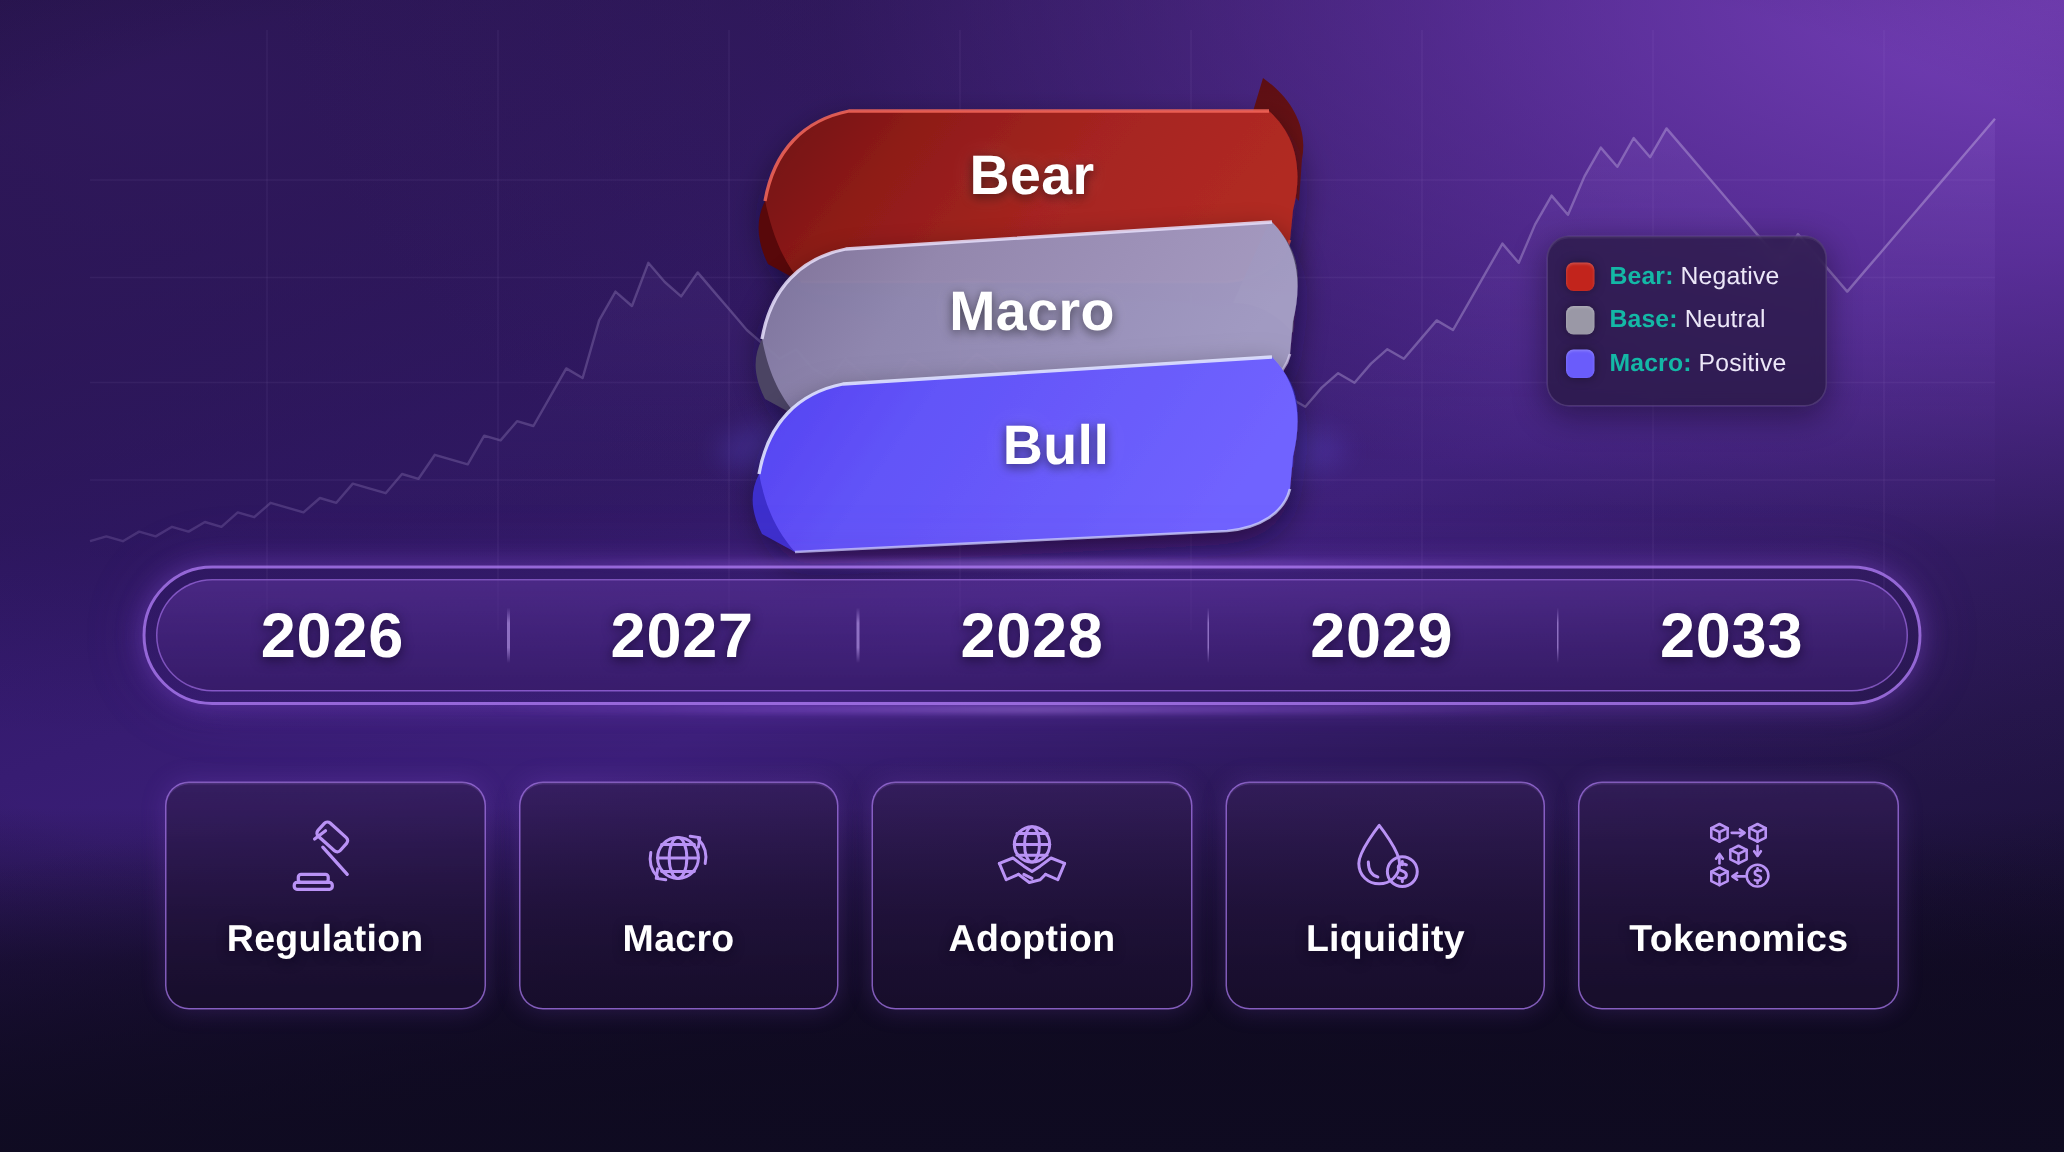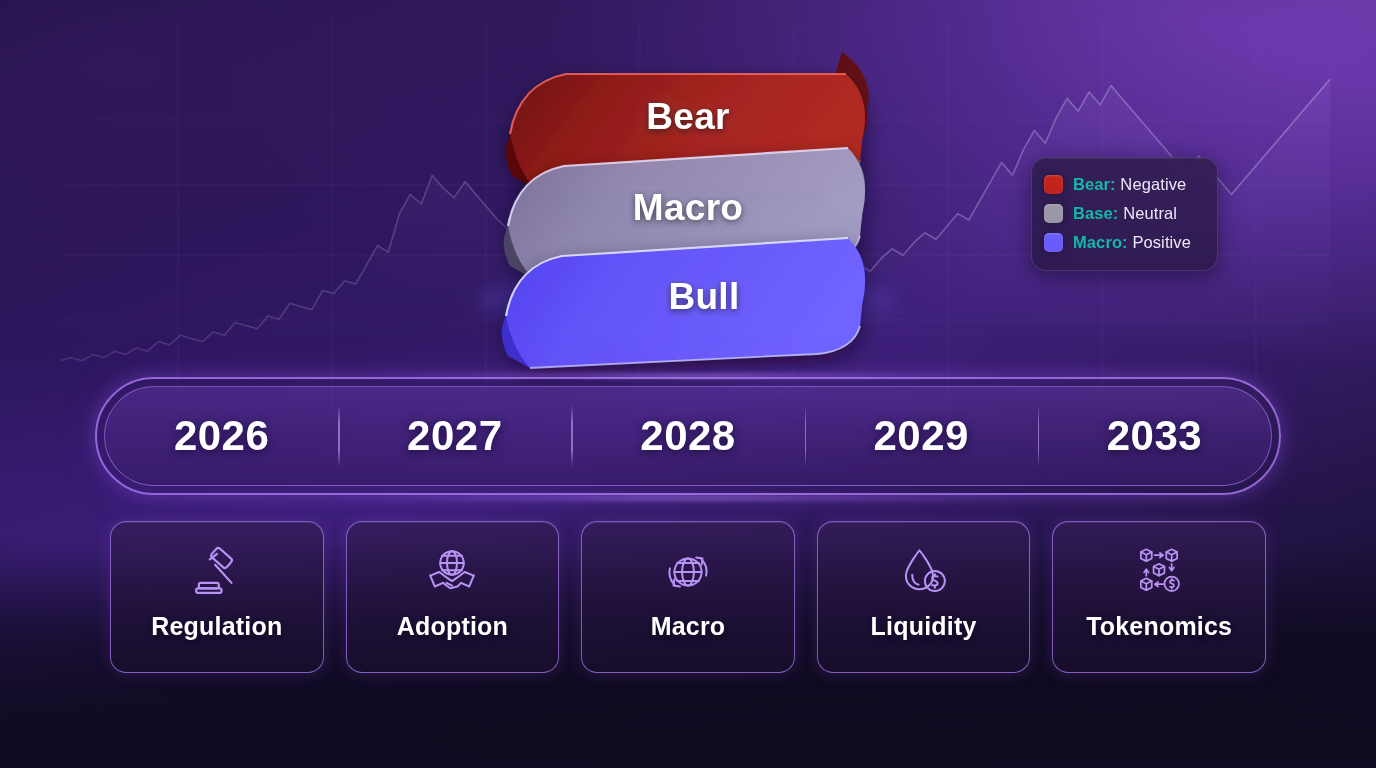--- a/index.html
+++ b/index.html
@@ -63,21 +63,21 @@
   }
   .legend-row { display:flex; align-items:center; gap:10px; height:29px; }
   .legend-swatch {
     width:19px; height:19px; border-radius:5px; flex:0 0 auto;
     box-shadow:0 0 7px rgba(0,0,0,.35), inset 0 1px 2px rgba(255,255,255,.22);
   }
   .legend-text { font-size:16.5px; color:#ece7f8; white-space:nowrap; letter-spacing:.1px; }
   .legend-text b { color:#14b8a6; font-weight:bold; }
 
   
-  .pill-wrap { position:absolute; left:95px; top:377px; width:1186px; height:118px; }
+  .pill-wrap { position:absolute; left:95px; top:377px; width:1186px; height:93px; }
 
   .pill-glow-top, .pill-glow-bottom {
     position:absolute; left:50%; transform:translateX(-50%);
     width:640px; height:4px; border-radius:50%;
     background:radial-gradient(ellipse at center, rgba(228,203,255,.95) 0%, rgba(176,118,255,.6) 30%, rgba(140,80,230,0) 75%);
     filter:blur(2.5px);
   }
   .pill-glow-top { top:-3px; }
   .pill-glow-bottom { bottom:-5px; width:720px; }
 
@@ -311,50 +311,50 @@
           <rect x="12" y="44" width="22" height="6" rx="2"></rect>
           <rect x="9" y="50" width="28" height="5" rx="2"></rect>
         </svg>
       </span>
       <span class="card-label">Regulation</span>
     </div>
 
     <div class="card">
       <span class="card-icon">
         <svg viewBox="0 0 64 64" fill="none" stroke="#b992f5" stroke-width="2.2" stroke-linecap="round" stroke-linejoin="round">
+          <circle cx="32" cy="32" r="15"></circle>
+          <ellipse cx="32" cy="32" rx="6.5" ry="15"></ellipse>
+          <line x1="17" y1="32" x2="47" y2="32"></line>
+          <path d="M20 22 H44"></path>
+            <path d="M20 42 H44"></path>
+          <path d="M47 18 A20 20 0 0 1 52 36"></path>
+          <path d="M41 16 L48 17 L47 24"></path>
+          <path d="M17 46 A20 20 0 0 1 12 28"></path>
+          <path d="M23 48 L16 47 L17 40"></path>
+        </svg>
+      </span>
+      <span class="card-label">Macro</span>
+    </div>
+
+    <div class="card">
+      <span class="card-icon">
+        <svg viewBox="0 0 64 64" fill="none" stroke="#b992f5" stroke-width="2.2" stroke-linecap="round" stroke-linejoin="round">
           <circle cx="32" cy="22" r="13"></circle>
           <ellipse cx="32" cy="22" rx="5.5" ry="13"></ellipse>
           <line x1="19" y1="22" x2="45" y2="22"></line>
           <path d="M21 14 H43"></path>
             <path d="M21 30 H43"></path>
           <path d="M8 36 L18 32 L26 38 L32 42 L38 38 L46 32 L56 36"></path>
           <path d="M8 36 L13 48 L22 44"></path>
           <path d="M56 36 L51 48 L42 44"></path>
           <path d="M22 44 L30 50 L38 48 L42 44"></path>
           <path d="M26 44 L32 47"></path>
         </svg>
       </span>
       <span class="card-label">Adoption</span>
-    </div>
-
-    <div class="card">
-      <span class="card-icon">
-        <svg viewBox="0 0 64 64" fill="none" stroke="#b992f5" stroke-width="2.2" stroke-linecap="round" stroke-linejoin="round">
-          <circle cx="32" cy="32" r="15"></circle>
-          <ellipse cx="32" cy="32" rx="6.5" ry="15"></ellipse>
-          <line x1="17" y1="32" x2="47" y2="32"></line>
-          <path d="M20 22 H44"></path>
-            <path d="M20 42 H44"></path>
-          <path d="M47 18 A20 20 0 0 1 52 36"></path>
-          <path d="M41 16 L48 17 L47 24"></path>
-          <path d="M17 46 A20 20 0 0 1 12 28"></path>
-          <path d="M23 48 L16 47 L17 40"></path>
-        </svg>
-      </span>
-      <span class="card-label">Macro</span>
     </div>
 
     <div class="card">
       <span class="card-icon">
         <svg viewBox="0 0 64 64" fill="none" stroke="#b992f5" stroke-width="2.2" stroke-linecap="round" stroke-linejoin="round">
           <path d="M27 8 C27 8 12 27 12 36 C12 45 19 51 27 51 C35 51 42 45 42 36 C42 27 27 8 27 8 Z"></path>
           <path d="M19 35 C19 42 22 45 26 46"></path>
           <circle cx="44" cy="42" r="11" fill="none"></circle>
           <path d="M47 37 C45 36 41 36 41 39 C41 42 47 41 47 44.5 C47 47.5 43 47.5 41 46.5"></path>
           <line x1="44" y1="34.5" x2="44" y2="37"></line>

